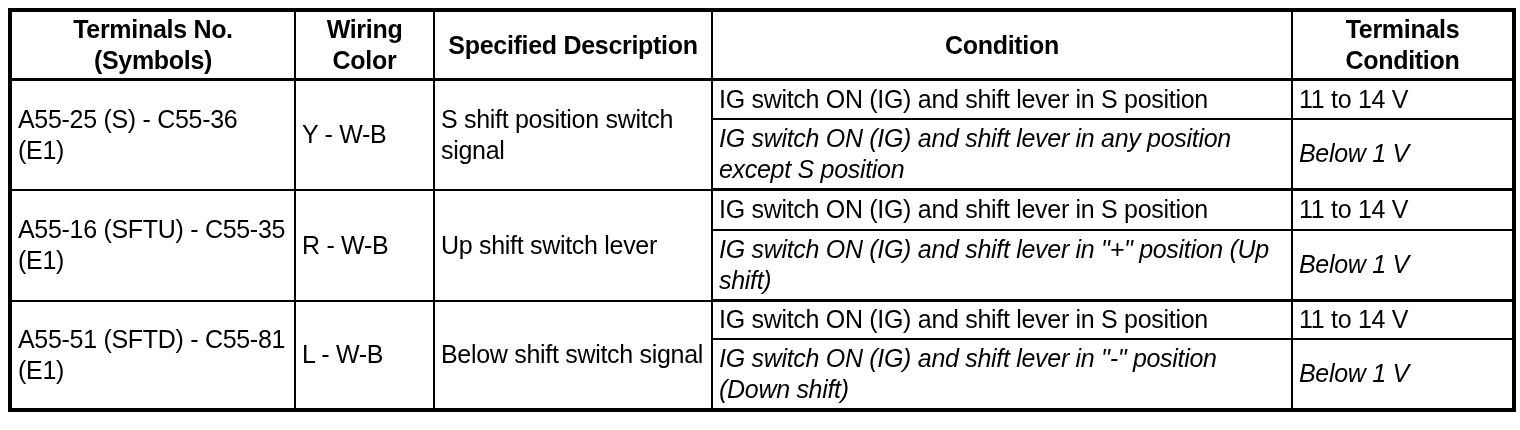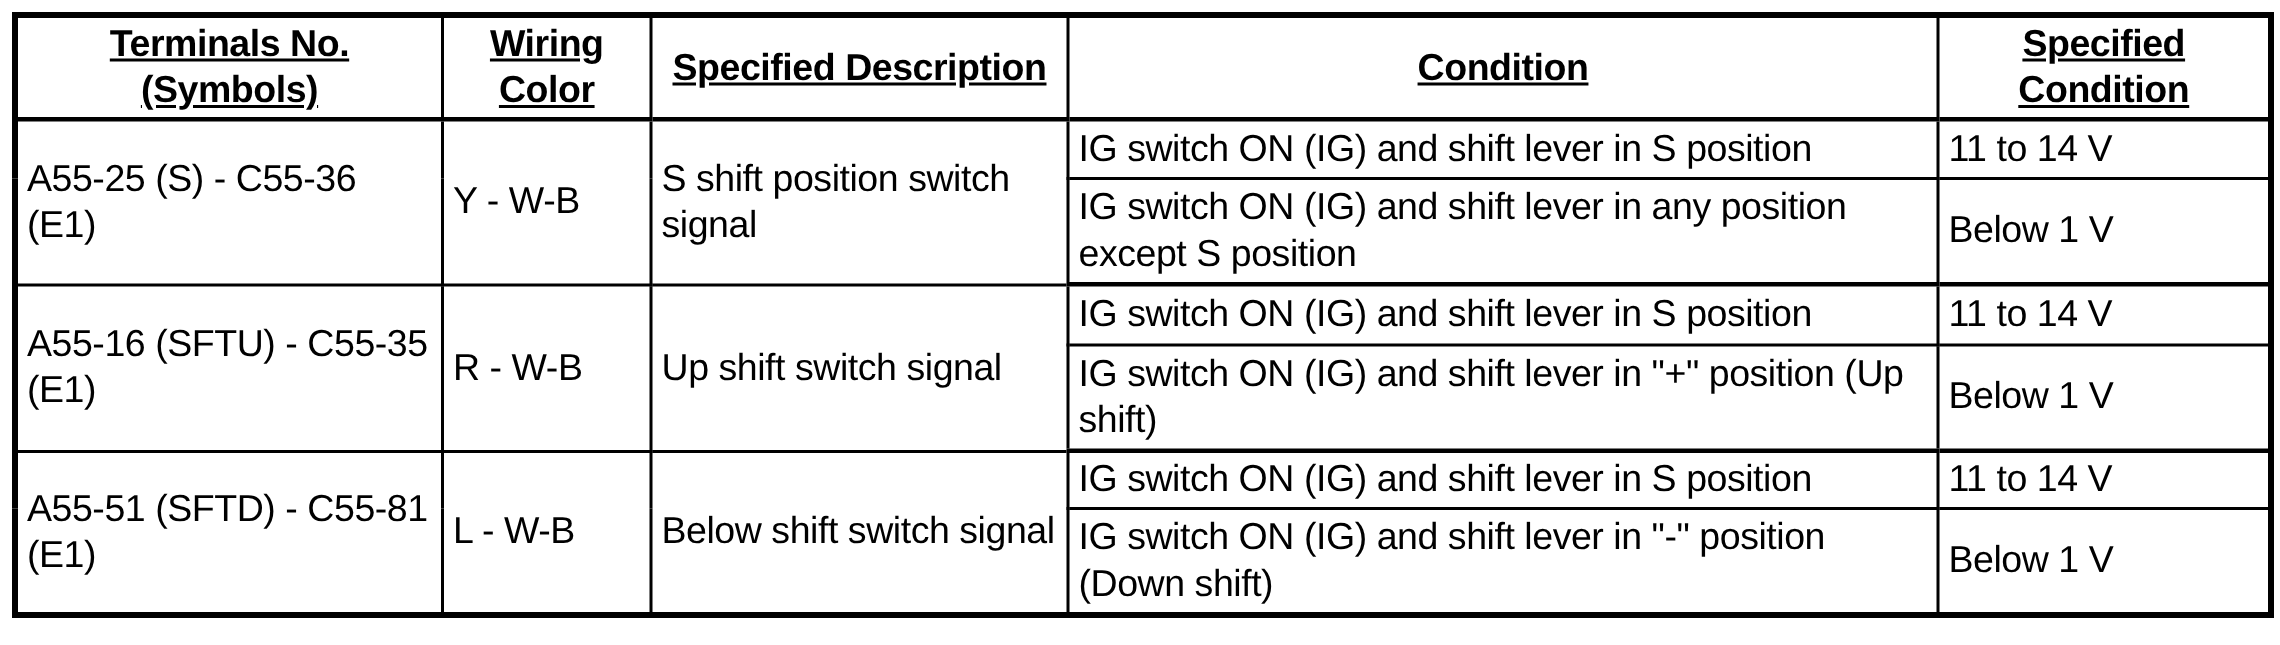--- a/index.html
+++ b/index.html
@@ -39,23 +39,23 @@
     vertical-align: middle;
     padding: 2px 4px;
     border-bottom: 3px solid #000000;
   }
   td {
     font-weight: normal;
     text-align: left;
     vertical-align: middle;
     padding: 2px 2px 2px 6px;
   }
-  tr.header-row   { height: 68px; text-decoration: underline; }
+  tr.header-row   { height: 68px; }
   tr.row-a        { height: 39px; }
-  tr.row-b        { height: 71px; }
+  tr.row-b        { height: 71px; font-style: italic; }
   tr.row-a-mid    { height: 40px; }
   tr.row-a-last   { height: 38px; margin-top: 20px; }
   tr.group-end td { border-bottom: 3px solid #000000; }
 </style>
 </head>
 <body>
 
 <div class="page">
   <table class="spec-table">
     <colgroup>
@@ -66,21 +66,21 @@
       <col style="width:222px">
     </colgroup>
     <thead>
       <tr class="header-row">
         <th>Terminals No.
 (Symbols)</th>
         <th>Wiring
 Color</th>
         <th>Specified Description</th>
         <th>Condition</th>
-        <th>Specified
+        <th>Terminals
 Condition</th>
       </tr>
     </thead>
     <tbody>
 
       <tr class="row-a">
         <td rowspan="2">A55-25 (S) - C55-36
 (E1)</td>
         <td rowspan="2">Y - W-B</td>
         <td rowspan="2">S shift position switch
@@ -91,21 +91,21 @@
       <tr class="row-b group-end">
         <td>IG switch ON (IG) and shift lever in any position
 except S position</td>
         <td>Below 1 V</td>
       </tr>
 
       <tr class="row-a-mid">
         <td rowspan="2">A55-16 (SFTU) - C55-35
 (E1)</td>
         <td rowspan="2">R - W-B</td>
-        <td rowspan="2">Up shift switch signal</td>
+        <td rowspan="2">Up shift switch lever</td>
         <td>IG switch ON (IG) and shift lever in S position</td>
         <td>11 to 14 V</td>
       </tr>
       <tr class="row-b group-end">
         <td>IG switch ON (IG) and shift lever in "+" position (Up
 shift)</td>
         <td>Below 1 V</td>
       </tr>
 
       <tr class="row-a-last">

